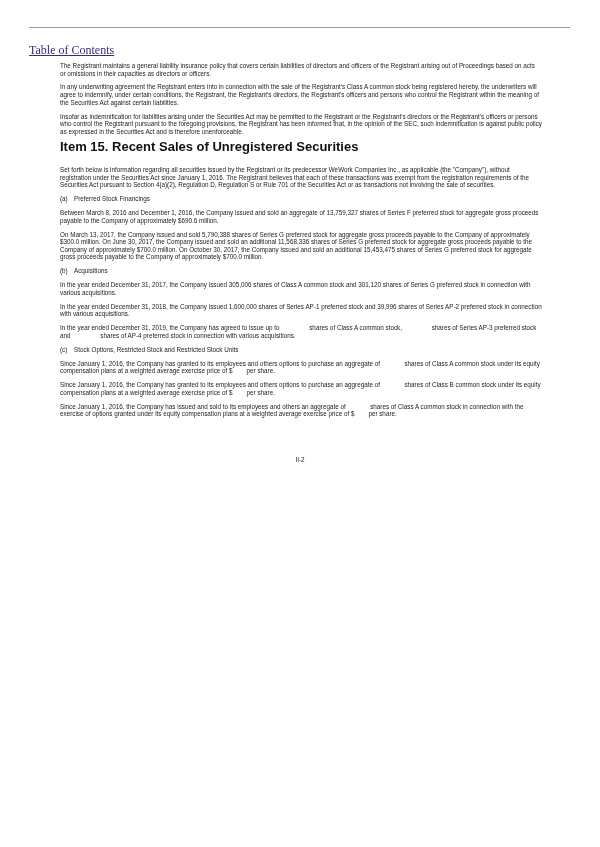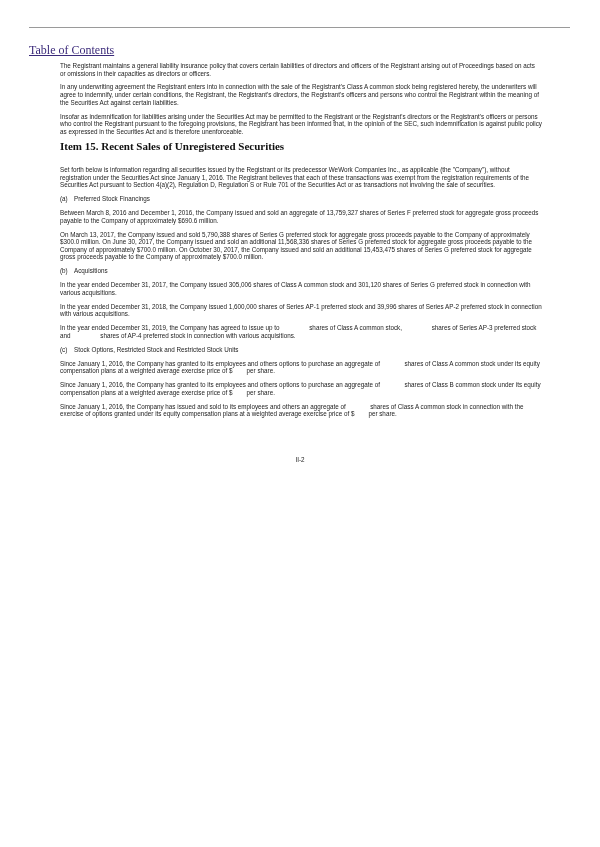--- a/index.html
+++ b/index.html
@@ -1,21 +1,21 @@
 <!DOCTYPE html>
 <html><head>
   <meta charset="utf-8">
   <style>
     html, body { margin: 0; padding: 0; background: #ffffff; }
     body { width: 600px; height: 847px; position: relative; overflow: hidden; }
     .rule { position: absolute; left: 29px; top: 27px; width: 541px; height: 1px; background: #9a9a9a; }
     .toc-link { position: absolute; left: 29px; top: 43px; font-family: "Liberation Serif", serif; font-size: 12px; color: #3b2a7a; text-decoration: underline; cursor: pointer; }
     .content { position: absolute; left: 60px; top: 62px; width: 482px; font-family: "Liberation Sans", sans-serif; font-size: 6.3px; line-height: 7.6px; color: #222; }
     .content p { margin: 0 0 6.3px 0; }
-    .content h2 { font-size: 11px; font-weight: bold; margin: 0 0 16px 0; padding-top: 1px; color: #111; font-family: Liberation Serif, serif; }
+    .content h2 { font-size: 13px; font-weight: bold; margin: 0 0 16px 0; padding-top: 1px; color: #111; }
     .sub { display: flex; }
     .sub .letter { width: 14px; }
     .page-num { position: absolute; left: 0; width: 600px; top: 456px; text-align: center; font-family: "Liberation Sans", sans-serif; font-size: 6.3px; color: #222; }
   </style>
 </head>
 <body>
 
 <div class="rule"></div>
 <a class="toc-link">Table of Contents</a>
 

